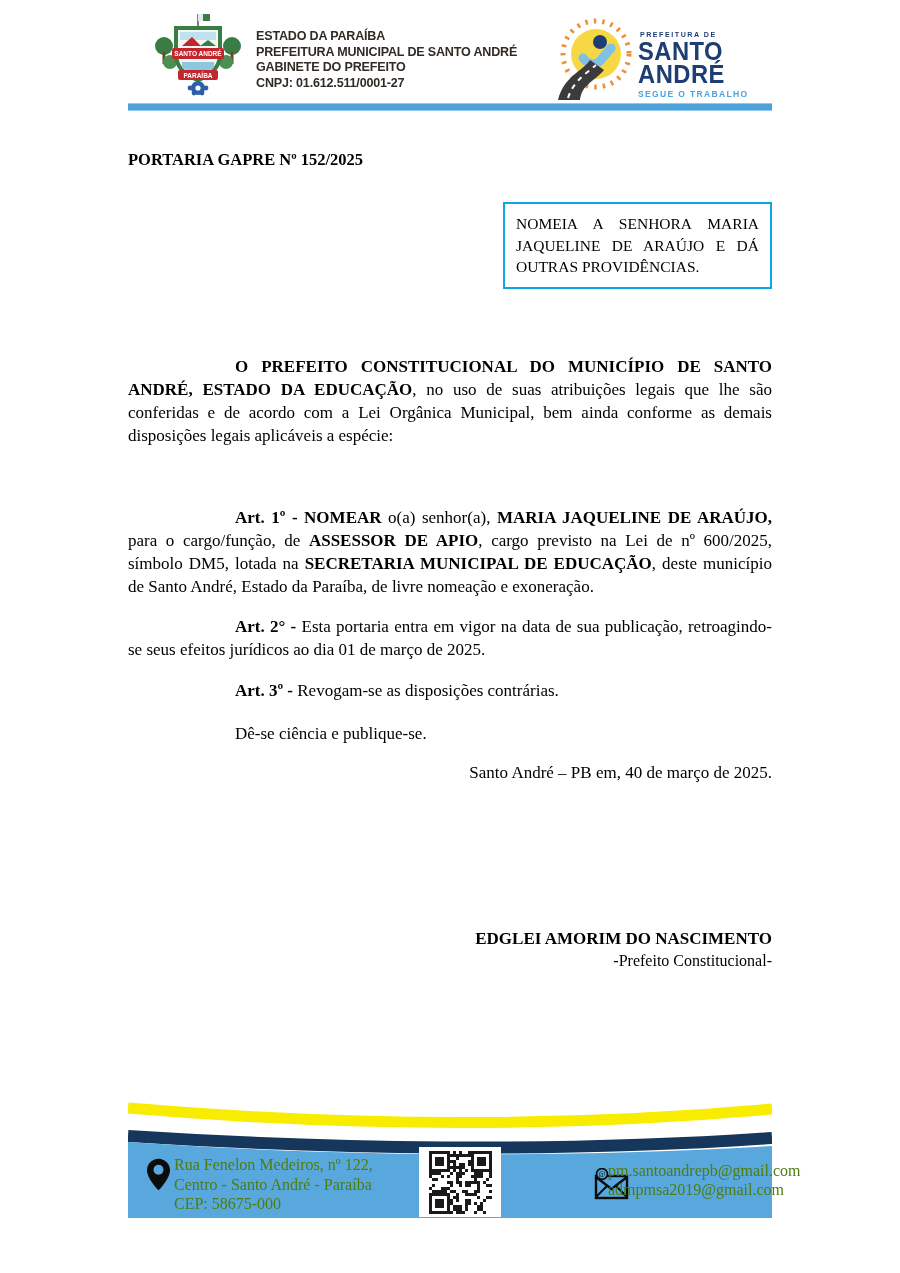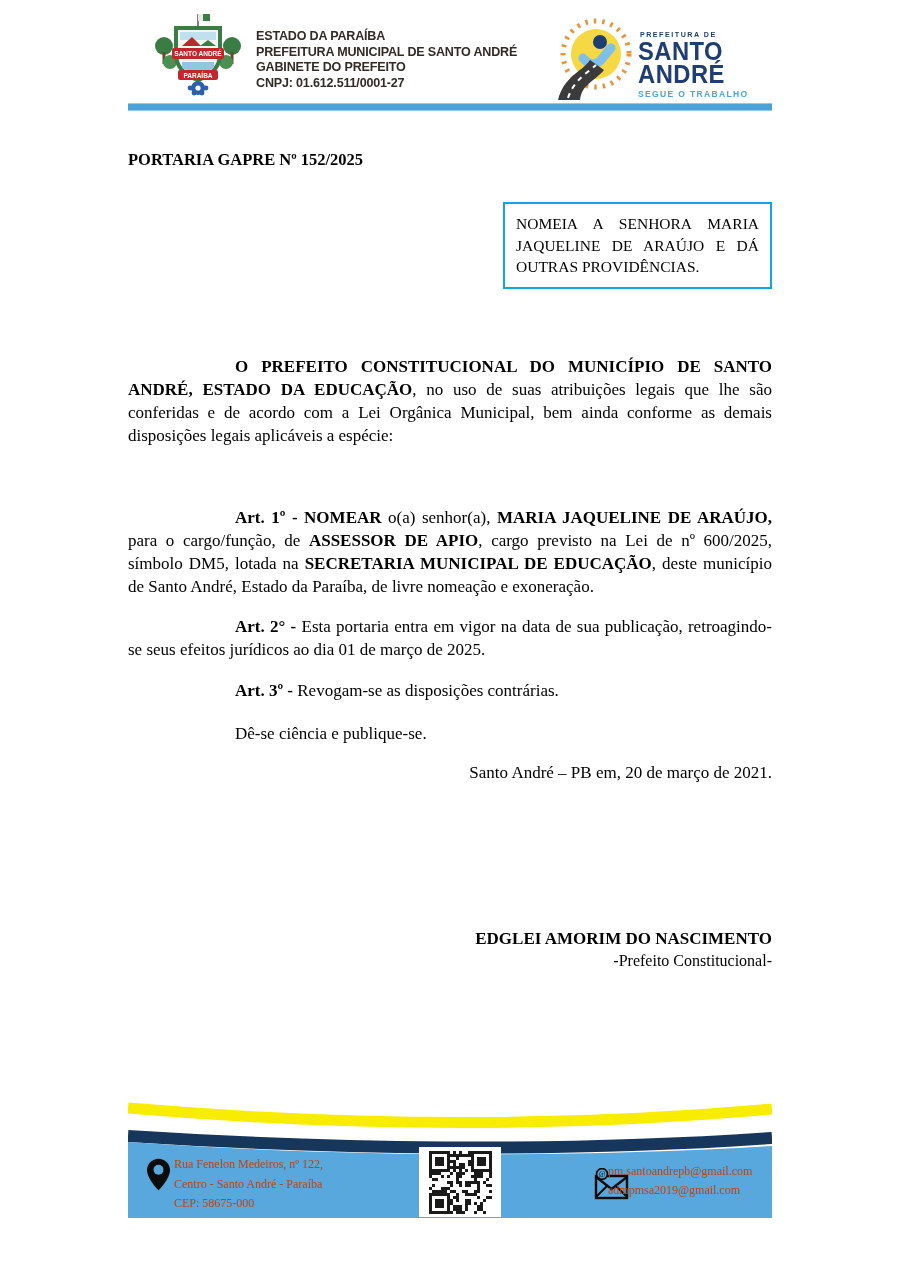--- a/index.html
+++ b/index.html
@@ -34,21 +34,21 @@
   .art3{margin-top:18px;text-indent:107px;}
   .closing{margin-top:20px;text-indent:107px;}
   .dateline{margin-top:16px;text-align:right;}
   .signature{margin-top:144px;text-align:right;}
   .sig-name{font-weight:bold;font-size:17px;line-height:22px;}
   .sig-role{font-size:16px;line-height:22px;}
   b{font-weight:bold;}
 
   
   .footer-art{position:absolute;left:128px;top:1098px;width:644px;height:120px;}
-  .footer-item{position:absolute;font-size:12px;line-height:19.5px;color:#c2410c;}
+  .footer-item{position:absolute;font-size:16px;line-height:19.5px;color:#4d7c0f;}
   .addr{left:174px;top:1155px;}
   .pin{position:absolute;left:147px;top:1158px;}
   .qr-patch{position:absolute;left:419px;top:1147px;width:82px;height:70px;background:#fff;
             display:flex;align-items:center;justify-content:center;}
   .env{position:absolute;left:593px;top:1168px;}
   .emails{left:608px;top:1162px;width:142px;text-align:left;line-height:18.5px;}
 </style>
 </head>
 <body>
 
@@ -130,21 +130,21 @@
 
 
     <p class="para art1"><b>Art. 1º - NOMEAR</b><span> o(a) senhor(a), </span><b>MARIA JAQUELINE DE ARAÚJO,</b><span> para o cargo/função, de </span><b>ASSESSOR DE APIO</b><span>, cargo previsto na Lei de nº 600/2025, símbolo DM5, lotada na </span><b>SECRETARIA MUNICIPAL DE EDUCAÇÃO</b><span>, deste município de Santo André, Estado da Paraíba, de livre nomeação e exoneração.</span></p>
 
     <p class="para art2"><b>Art. 2° - </b><span>Esta portaria entra em vigor na data de sua publicação, retroagindo-se seus efeitos jurídicos ao dia 01 de março de 2025.</span></p>
 
     <p class="para art3"><b>Art. 3º - </b><span>Revogam-se as disposições contrárias.</span></p>
 
     <p class="para closing">Dê-se ciência e publique-se.</p>
 
-    <p class="para dateline">Santo André – PB em, 20 de março de 2021.</p>
+    <p class="para dateline">Santo André – PB em, 40 de março de 2025.</p>
 
     <div class="signature">
       <div class="sig-name">EDGLEI AMORIM DO NASCIMENTO</div>
       <div class="sig-role">-Prefeito Constitucional-</div>
     </div>
   </div>
 
   <svg class="footer-art" viewBox="0 0 644 120">
     <path d="M0 10 C200 27 420 31 644 11" fill="none" stroke="#f8ec00" stroke-width="11"></path>
     <path d="M0 38 C200 51 430 55 644 40" fill="none" stroke="#16365c" stroke-width="12"></path>

